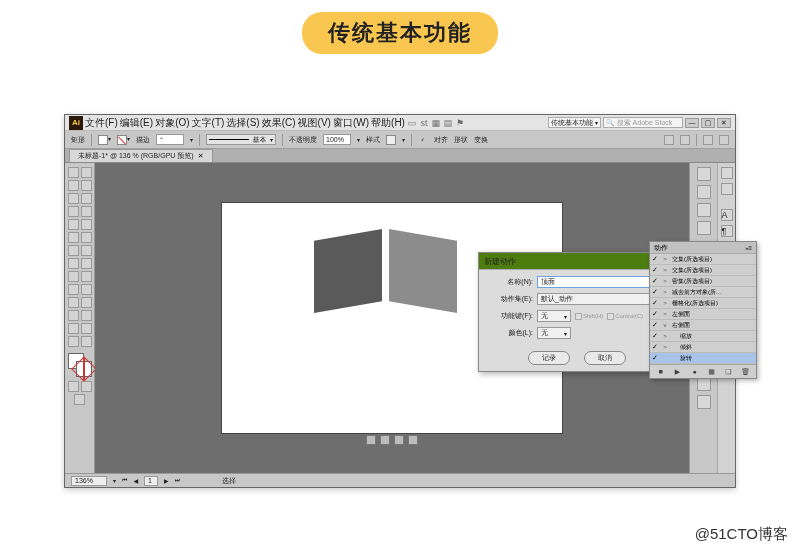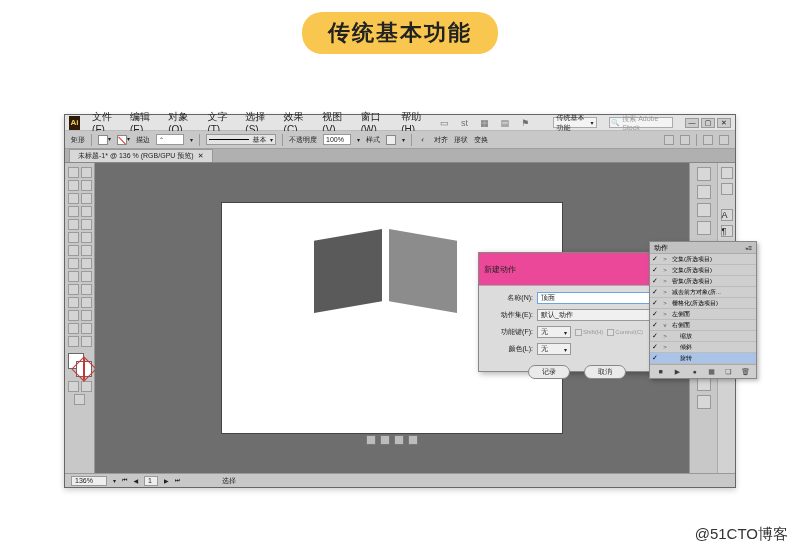--- a/index.html
+++ b/index.html
@@ -1,20 +1,20 @@
 <!DOCTYPE html>
 <html><head>
 <meta charset="utf-8">
 <style>
   *{box-sizing:border-box;margin:0;padding:0;font-family:"Microsoft YaHei",Arial,sans-serif;}
   body{width:800px;height:548px;background:#fff;position:relative;overflow:hidden;}
   .title-pill{position:absolute;left:50%;top:12px;transform:translateX(-50%);background:#F9C74F;color:#222;font-size:22px;font-weight:600;padding:6px 26px;border-radius:20px;letter-spacing:2px;}
   .app{position:absolute;left:64px;top:114px;width:672px;height:374px;border:1px solid #666;background:#b0b0b0;box-shadow:0 2px 6px rgba(0,0,0,.2);display:flex;flex-direction:column;font-size:9px;color:#222;}
   
-  .menubar{height:16px;background:#e4e4e4;display:flex;align-items:center;gap:12px;padding:0 4px;border-bottom:1px solid #bbb;}
+  .menubar{height:16px;background:#e4e4e4;display:flex;align-items:center;gap:2px;padding:0 4px;border-bottom:1px solid #bbb;}
   .ai-badge{width:14px;height:14px;background:#2b1a0a;color:#F9C74F;display:flex;align-items:center;justify-content:center;font-size:8px;font-weight:bold;}
   .menubar span.item{font-size:10px;}
   .wincontrols{margin-left:auto;display:flex;gap:2px;}
   .winbtn{width:14px;height:10px;background:#ccc;border:1px solid #999;display:flex;align-items:center;justify-content:center;font-size:7px;}
   .mb-icon{width:10px;height:10px;display:inline-flex;align-items:center;justify-content:center;opacity:.6;}
   .mb-search{height:11px;width:80px;border:1px solid #aaa;background:#f4f4f4;font-size:7px;padding:0 2px;color:#999;display:flex;align-items:center;}
   .mb-select{height:11px;border:1px solid #aaa;background:#f4f4f4;font-size:7px;padding:0 2px;display:flex;align-items:center;gap:2px;}
   
   .optbar{height:18px;background:#c8c8c8;border-bottom:1px solid #a0a0a0;display:flex;align-items:center;gap:6px;padding:0 6px;font-size:7px;}
   .swatchpair{display:flex;}
@@ -46,21 +46,21 @@
   .strokebox{position:absolute;right:0;bottom:0;width:16px;height:16px;background:#fff;border:1px solid #666;}
   .strokebox::after{content:"";position:absolute;left:-2px;top:-2px;right:-2px;bottom:-2px;border:1px solid #cc3333;transform:rotate(45deg);background:linear-gradient(45deg,transparent 47%,#cc3333 47%,#cc3333 53%,transparent 53%);}
   
   .shape-left{position:absolute;left:219px;top:66px;width:68px;height:84px;background:#5a5a5a;clip-path:polygon(0 14%,100% 0,100% 86%,0 100%);}
   .shape-right{position:absolute;left:294px;top:66px;width:68px;height:84px;background:#8c8c8c;clip-path:polygon(0 0,100% 14%,100% 100%,0 86%);}
   .artboard-bottom{position:absolute;left:50%;bottom:28px;transform:translateX(-50%);display:flex;gap:4px;}
   .ab-icon{width:10px;height:10px;border:1px solid #777;background:#bcbcbc;}
 
   
   .dialog{position:absolute;left:383px;top:89px;width:198px;height:120px;background:#dcdcdc;border:1px solid #888;box-shadow:2px 2px 6px rgba(0,0,0,.3);font-size:8px;display:flex;flex-direction:column;}
-  .dialog-title{height:14px;background:#ec4899;border-bottom:1px solid #aaa;padding:16px 5px;display:flex;align-items:center;font-size:8px;}
+  .dialog-title{height:14px;background:#4d7c0f;border-bottom:1px solid #aaa;padding:8px 5px;display:flex;align-items:center;font-size:8px;}
   .dialog-body{flex:1;padding:6px 8px;display:flex;flex-direction:column;gap:5px;}
   .drow{display:flex;align-items:center;gap:4px;}
   .drow label{width:46px;text-align:right;font-size:7px;}
   .dinput{flex:1;height:12px;border:1px solid #6aa4e5;background:#fff;font-size:7px;padding:0 3px;display:flex;align-items:center;}
   .dselect{height:12px;border:1px solid #999;background:#f0f0f0;font-size:7px;padding:0 3px;display:flex;align-items:center;justify-content:space-between;}.w30{width:34px;}
   .check-disabled{font-size:6px;color:#999;display:flex;align-items:center;gap:1px;}
   .checkbox{width:7px;height:7px;border:1px solid #aaa;background:#e0e0e0;}
   .dialog-buttons{display:flex;justify-content:center;gap:14px;padding:4px 0 6px;}
   .dbtn{width:42px;height:14px;border:1px solid #888;background:#eaeaea;border-radius:8px;font-size:7px;display:flex;align-items:center;justify-content:center;}
 

